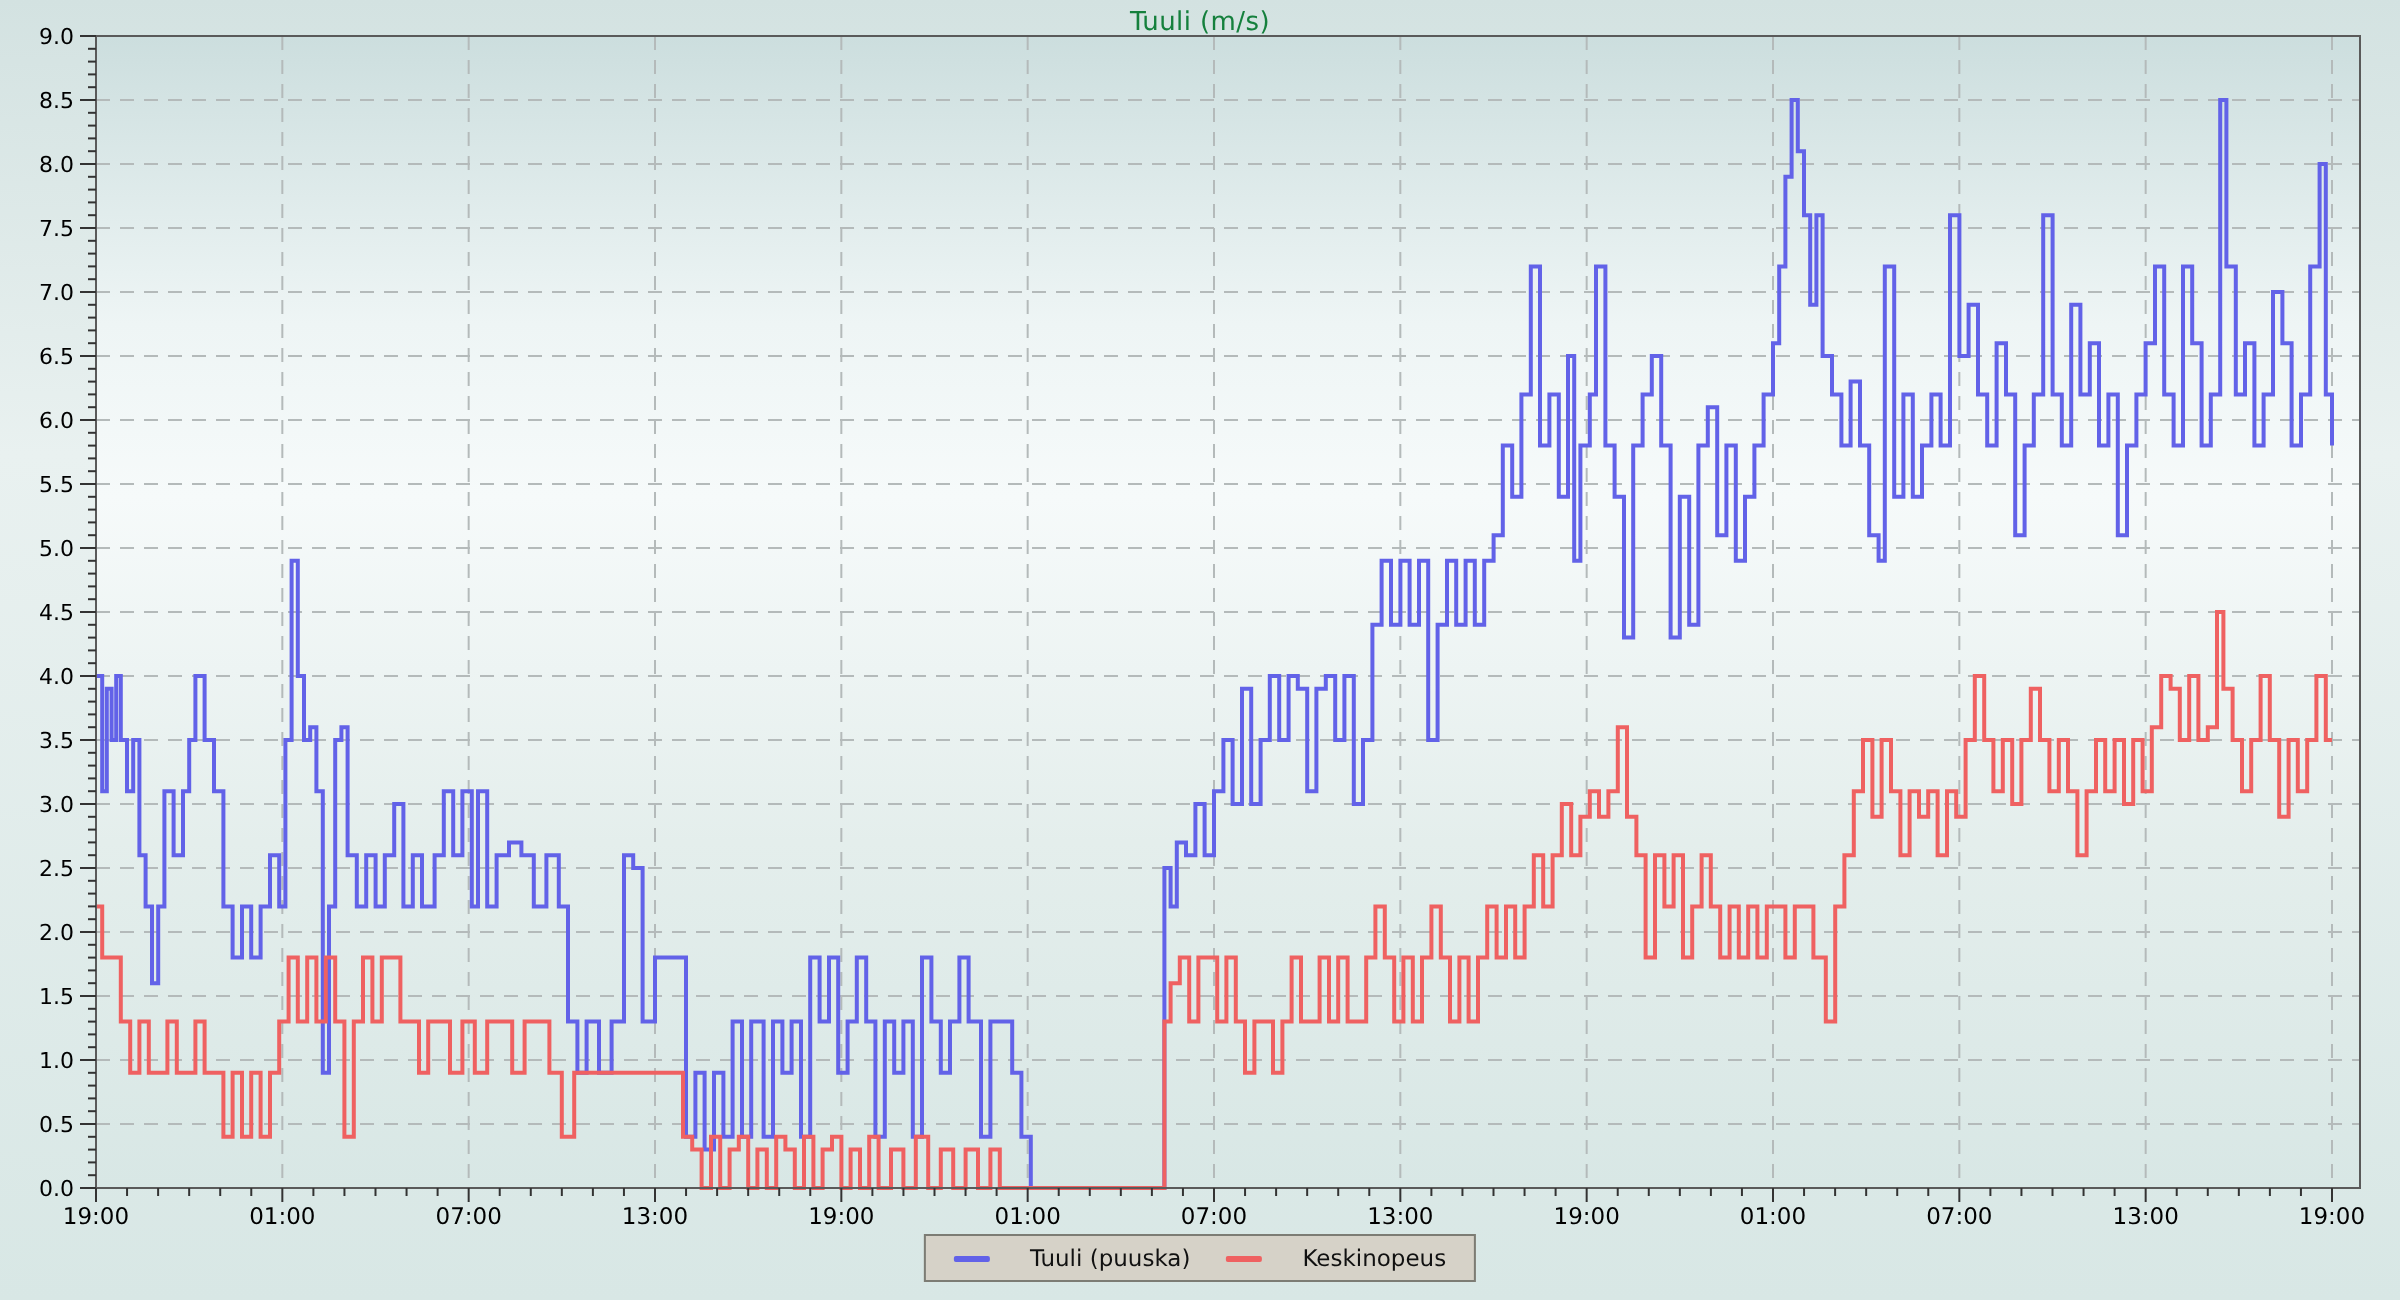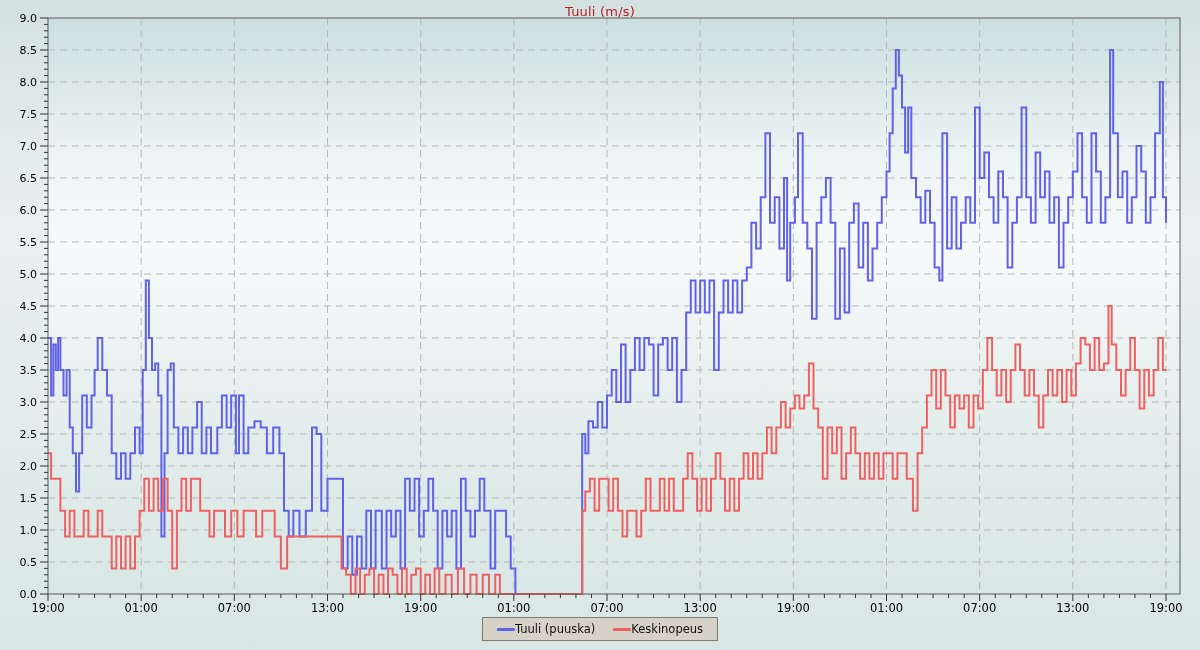--- a/index.html
+++ b/index.html
@@ -4,30 +4,30 @@
 <style>
   html,body{margin:0;padding:0;}
   body{
     width:1200px;height:650px;overflow:hidden;
     font-family:"DejaVu Sans",sans-serif;
     background:linear-gradient(180deg,#d3e2e1 0%,#e9f1f0 35%,#d8e7e5 100%);
   }
   #chart-wrap{position:relative;width:1200px;height:650px;}
   #chart-title{
     position:absolute;top:4px;left:0;right:0;text-align:center;
-    font-size:13px;color:#b91c1c;letter-spacing:.2px;
+    font-size:13px;color:#15803d;letter-spacing:.2px;
   }
   #plot-svg-holder{position:absolute;top:0;left:0;width:1200px;height:650px;}
   #chart-legend{
     position:absolute;top:617px;left:50%;transform:translateX(-50%);
     display:flex;align-items:center;gap:18px;
     background:#d6d2c8;border:1px solid #7c7c74;
     padding:3px 14px;height:16px;
   }
-  .legend-item{display:flex;align-items:center;gap:0;font-size:11.5px;color:#111;white-space:nowrap;}
+  .legend-item{display:flex;align-items:center;gap:20px;font-size:11.5px;color:#111;white-space:nowrap;}
   .legend-dash{display:inline-block;width:18px;height:3px;border-radius:1px;}
 </style>
 </head>
 <body>
 
 <div id="chart-wrap">
   <div id="plot-svg-holder"><svg width="1200" height="650" viewBox="0 0 1200 650">
         <defs>
           <linearGradient id="bg" x1="0" y1="0" x2="0" y2="1">
             <stop offset="0" stop-color="#ccdede"></stop>

